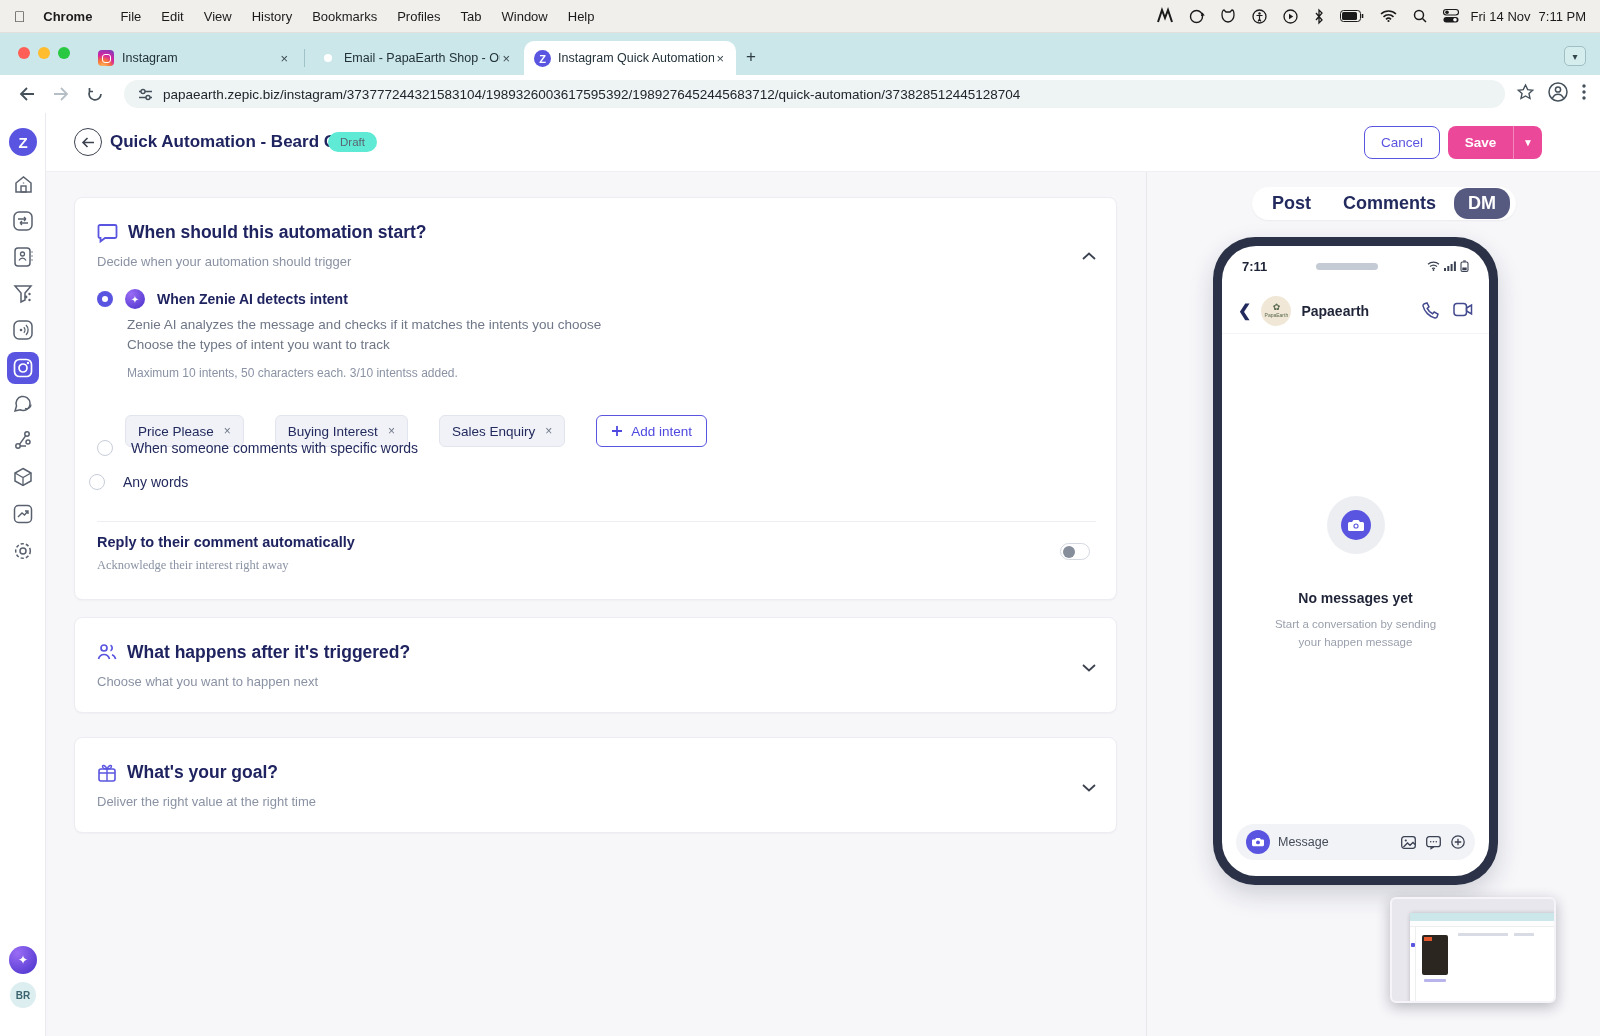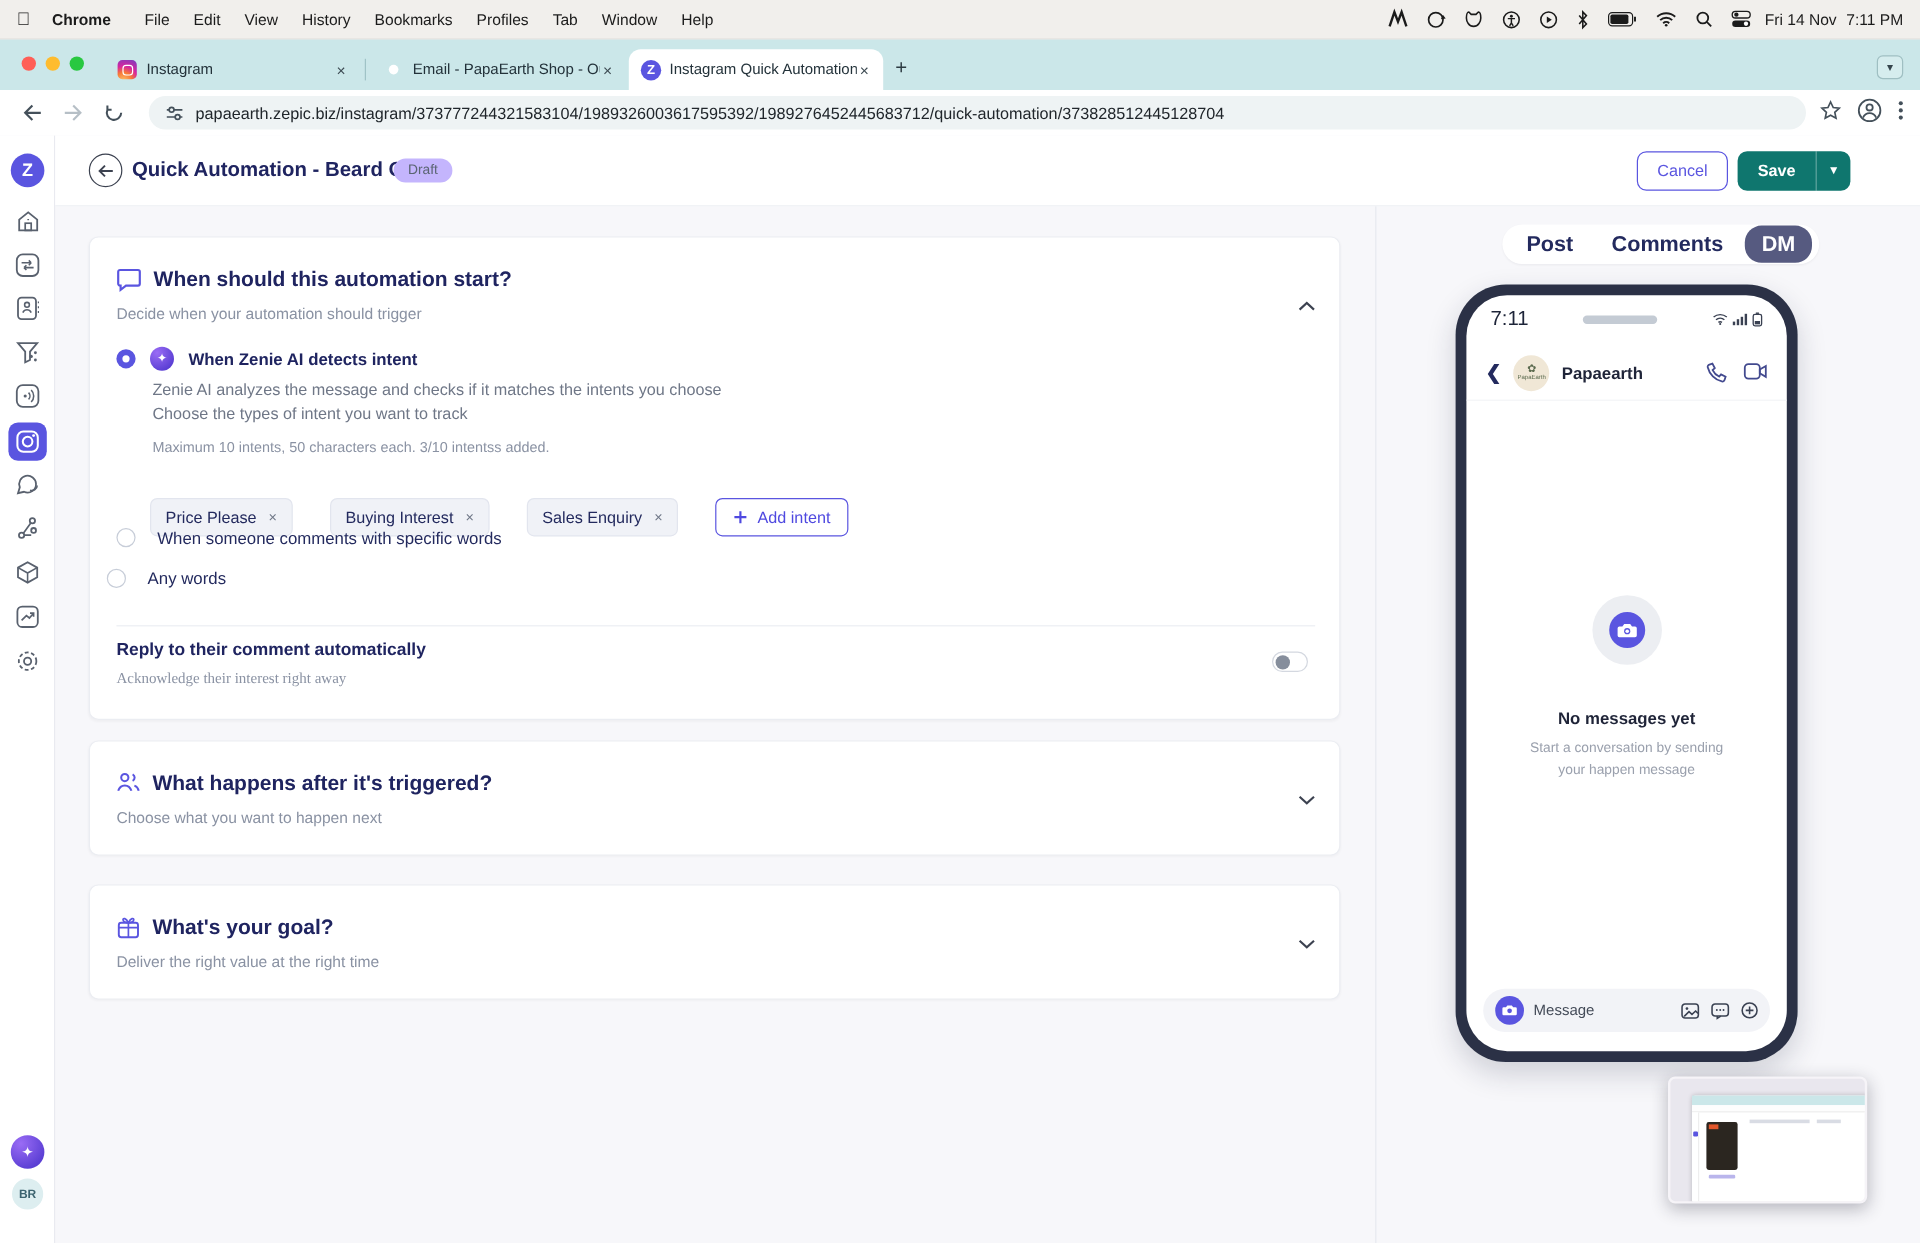--- a/index.html
+++ b/index.html
@@ -49,23 +49,23 @@
   .rail .logo { position:absolute; left:9px; top:15px; width:28px; height:28px; border-radius:50%; background:#5a55e0; color:#fff; font-weight:bold; font-size:15px; display:flex; align-items:center; justify-content:center; }
   .ricon { position:absolute; left:11px; width:24px; height:24px; display:flex; align-items:center; justify-content:center; color:#59616e; }
   .ricon svg { display:block; }
   .ricon.active { left:7px; width:32px; height:32px; background:#5a55e0; border-radius:8px; color:#ffffff; }
   .rail .zenie { position:absolute; left:9px; top:833px; width:28px; height:28px; border-radius:50%; background:radial-gradient(circle at 30% 25%, #9a6cf5, #5b3fd4 75%); display:flex; align-items:center; justify-content:center; color:#fff; font-size:12px; }
   .rail .avatar { position:absolute; left:10px; top:869px; width:26px; height:26px; border-radius:50%; background:#ddeef0; color:#3c6470; font-size:10px; font-weight:bold; display:flex; align-items:center; justify-content:center; }
 
   .appheader { position:absolute; left:46px; top:113px; width:1554px; height:59px; background:#ffffff; border-bottom:1px solid #eef0f4; }
   .backcirc { position:absolute; left:28px; top:15px; width:28px; height:28px; border:1.5px solid #3c4250; border-radius:50%; display:flex; align-items:center; justify-content:center; color:#3c4250; }
   .ptitle { position:absolute; left:64px; top:19px; font-size:17px; font-weight:bold; color:#1f2460; }
-  .draft { position:absolute; left:282px; top:19px; background:#c4b5fd; color:#5a6472; font-size:11.5px; padding:4px 12px; border-radius:12px; }
+  .draft { position:absolute; left:282px; top:19px; background:#5eead4; color:#5a6472; font-size:11.5px; padding:4px 12px; border-radius:12px; }
   .cancelbtn { position:absolute; right:160px; top:13px; width:76px; height:33px; background:#fff; border:1px solid #5a55e0; color:#5a55e0; border-radius:8px; font-size:13.5px; display:flex; align-items:center; justify-content:center; }
-  .savebtn { position:absolute; right:58px; top:13px; width:94px; height:33px; background:#0f766e; color:#fff; border-radius:8px; font-size:13.5px; font-weight:bold; display:flex; align-items:center; }
+  .savebtn { position:absolute; right:58px; top:13px; width:94px; height:33px; background:#ec4899; color:#fff; border-radius:8px; font-size:13.5px; font-weight:bold; display:flex; align-items:center; }
   .savebtn .smain { flex:1; text-align:center; border-right:1px solid rgba(255,255,255,.35); line-height:33px; height:33px; }
   .savebtn .schev { width:28px; text-align:center; font-size:10px; }
 
   
   .card { position:absolute; left:74px; width:1043px; background:#ffffff; border:1px solid #ebedf2; border-radius:8px; box-shadow:0 1px 2px rgba(20,20,40,.03); }
   .card1 { top:197px; height:403px; }
   .card2 { top:617px; height:96px; }
   .card3 { top:737px; height:96px; }
   .cardhead { position:absolute; left:22px; top:24px; display:flex; align-items:center; gap:10px; }
   .cardhead .hicon { color:#5a55e0; display:flex; }
@@ -95,21 +95,21 @@
 
   
   .vdiv { position:absolute; left:1146px; top:172px; width:1px; height:864px; background:#e7e9ef; }
   .ptabs { position:absolute; left:1252px; top:187px; height:33px; background:#ffffff; border-radius:17px; display:flex; align-items:center; padding:3px 6px; gap:4px; box-shadow:0 1px 2px rgba(20,20,40,.05); }
   .ptab { font-size:18px; font-weight:bold; color:#232a5e; padding:5px 14px; border-radius:14px; }
   .ptab.active { background:#565a80; color:#ffffff; }
 
   .phone { position:absolute; left:1213px; top:237px; width:285px; height:648px; background:#2b3146; border-radius:42px; padding:9px; box-shadow:0 10px 24px rgba(30,34,60,.18); }
   .pscreen { width:100%; height:100%; background:#ffffff; border-radius:34px; position:relative; overflow:hidden; }
   .pstatus { position:absolute; left:0; top:10px; width:100%; height:20px; display:flex; align-items:center; padding:0 20px; }
-  .pstatus .ptime { font-size:17px; font-weight:normal; color:#1d2438; }
+  .pstatus .ptime { font-size:13px; font-weight:bold; color:#1d2438; }
   .pstatus .pnotch { flex:1; display:flex; justify-content:center; }
   .pstatus .pnotch i { width:62px; height:7px; background:#c4cbd4; border-radius:4px; }
   .pstatus .pright { display:flex; gap:4px; align-items:center; color:#3a4152; }
   .pchat-head { position:absolute; left:0; top:42px; width:100%; height:46px; display:flex; align-items:center; padding:0 16px; gap:10px; border-bottom:1px solid #f3f4f7; }
   .pback { color:#232a5e; font-size:16px; font-weight:bold; }
   .pavatar { width:30px; height:30px; border-radius:50%; background:#f0e7d6; display:flex; align-items:center; justify-content:center; font-size:5px; color:#5b6a4e; text-align:center; line-height:1.1; }
   .pavatar .leaf { font-size:9px; }
   .pname { flex:1; font-size:14px; font-weight:bold; color:#1f2438; }
   .pcallicons { display:flex; gap:14px; color:#434a8f; }
   .pempty { position:absolute; left:0; top:250px; width:100%; display:flex; flex-direction:column; align-items:center; }

